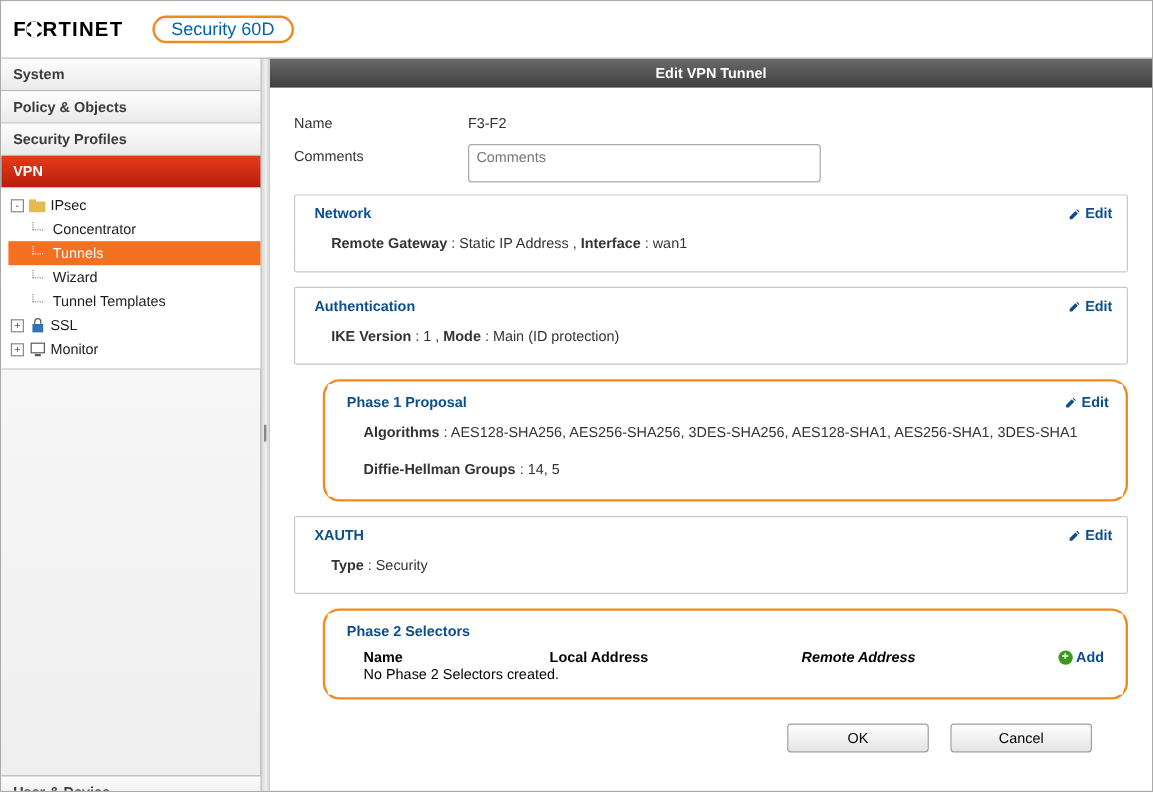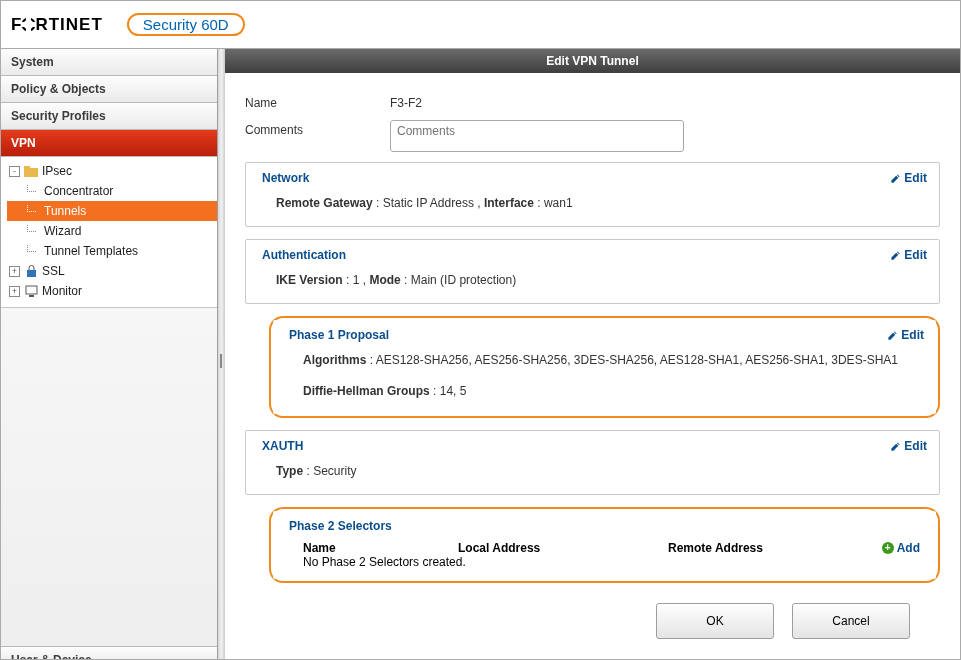--- a/index.html
+++ b/index.html
@@ -41,26 +41,26 @@
   .edit-link{color:#0b4e8d;font-weight:bold;cursor:pointer;display:flex;align-items:center;gap:3px;font-size:12px;}
   .edit-link svg{width:11px;height:11px;}
   .panel-body{padding:4px 16px 12px 30px;line-height:1.75;color:#333;}
   .panel-body b{font-weight:bold;}
   .highlighted{border:2px solid #f08a1d;border-radius:14px;padding:2px;margin-left:24px;}
   .highlighted .panel{border:none;margin:0;}
   .hl-wrap{margin-bottom:12px;}
   .p2head{display:flex;gap:0;padding:4px 16px 0 30px;font-weight:bold;}
   .p2head .c1{width:155px;}
   .p2head .c2{width:210px;}
-  .p2head .c3{flex:1;}
+  .p2head .c3{flex:1;font-style:italic;}
   .p2body{padding:0 16px 10px 30px;}
   .add-link{color:#0b4e8d;font-weight:bold;cursor:pointer;display:flex;align-items:center;gap:3px;}
   .add-icon{width:12px;height:12px;border-radius:6px;background:#3b9a1b;display:inline-flex;align-items:center;justify-content:center;color:#fff;font-size:10px;line-height:1;}
   .footer-btns{display:flex;gap:18px;justify-content:flex-end;padding:8px 30px 10px 0;}
-  .btn{min-width:118px;height:36px;border:1px solid #9d9d9d;border-radius:3px;background:linear-gradient(#fefefe,#e4e4e4);font-size:12px;cursor:pointer;}
+  .btn{min-width:118px;height:24px;border:1px solid #9d9d9d;border-radius:3px;background:linear-gradient(#fefefe,#e4e4e4);font-size:12px;cursor:pointer;}
   .ico-folder{fill:#e7b84e;}
   .ico-ssl{fill:#3173b8;}
   .ico-mon{fill:#5a5a5a;}
 </style>
 </head>
 <body>
 
 <div class="header">
   <span class="logo">F<svg style="display:inline;vertical-align:-1px" width="13" height="13">
         <circle cx="6.5" cy="6.5" r="6" fill="none" stroke="#000" stroke-width="2"></circle>

